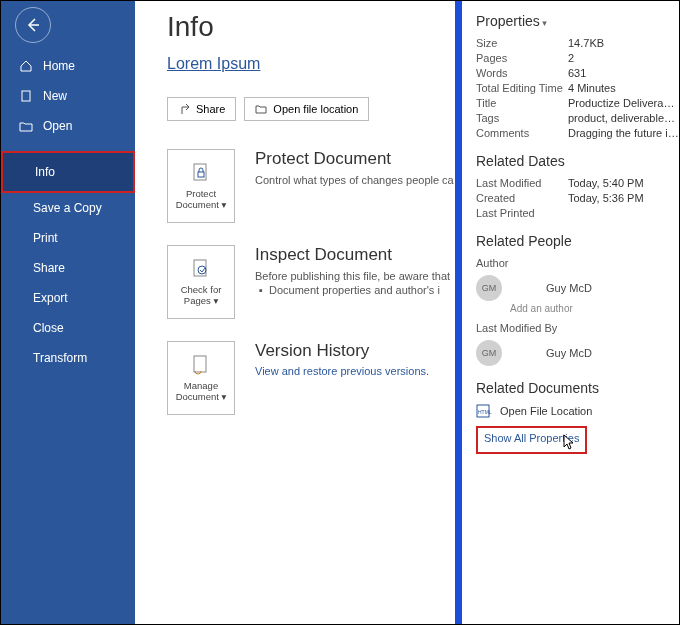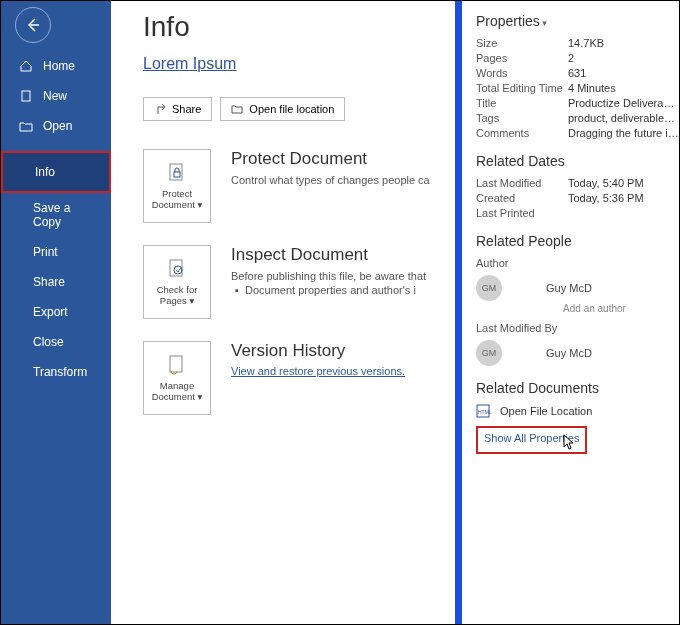--- a/index.html
+++ b/index.html
@@ -1,46 +1,46 @@
 <!DOCTYPE html>
 <html><head>
 <meta charset="utf-8">
 <style>
 * { margin: 0; padding: 0; box-sizing: border-box; font-family: 'Segoe UI', Arial, sans-serif; }
 body { width: 680px; height: 625px; display: flex; background: #fff; overflow: hidden; border: 1px solid #000; }
-.sidebar { width: 110px; background: #2b579a; color: #fff; display: flex; flex-direction: column; }
+.sidebar { width: 134px; background: #2b579a; color: #fff; display: flex; flex-direction: column; }
 .back-btn { width: 36px; height: 36px; border: 1px solid rgba(255,255,255,0.5); border-radius: 50%; margin: 6px 0 8px 14px; display: flex; align-items: center; justify-content: center; cursor: pointer; }
 .side-item { display: flex; align-items: center; padding: 8px 12px 8px 18px; font-size: 12px; cursor: pointer; }
 .side-item .ico { width: 16px; display: inline-flex; margin-right: 8px; }
 .side-item.sel { background: #1e3f77; }
 .side-item.boxed { border: 2px solid #c22; padding: 12px 12px 12px 32px; margin-top: 10px; }
 .main { flex: 1; padding: 10px 0 0 32px; overflow: hidden; }
 .title { font-size: 28px; font-weight: 300; color: #333; margin-bottom: 12px; }
 .doc-name { font-size: 16px; color: #2b579a; text-decoration: underline; margin-bottom: 24px; }
 .btn-row { display: flex; gap: 8px; margin-bottom: 28px; }
 .tb-btn { border: 1px solid #bbb; background: #fff; padding: 5px 10px; font-size: 11px; display: flex; align-items: center; gap: 6px; cursor: pointer; }
 .section { display: flex; gap: 20px; margin-bottom: 22px; }
 .tile { width: 68px; height: 74px; border: 1px solid #bbb; display: flex; flex-direction: column; align-items: center; justify-content: center; font-size: 9.5px; text-align: center; cursor: pointer; color: #444; line-height: 1.15; padding: 2px; }
 .tile svg { margin-bottom: 4px; }
 .sec-body { flex: 1; }
 .sec-title { font-size: 17px; color: #333; margin-bottom: 4px; }
 .sec-desc { font-size: 11px; color: #555; line-height: 1.4; }
-.sec-link { font-size: 11px; color: #2b579a; text-decoration: underline; cursor: pointer; }
+.sec-link { font-size: 11px; color: #2b579a; cursor: pointer; }
 .bullet { font-size: 11px; color: #555; margin-left: 14px; position: relative; }
 .bullet::before { content: '▪'; position: absolute; left: -10px; }
 .props { width: 224px; border-left: 7px solid #1d4ed8; padding: 12px 0 10px 14px; font-size: 11px; color: #444; overflow: hidden; }
 .props h3 { font-size: 14px; font-weight: 400; color: #333; margin: 14px 0 8px; }
 .props h3:first-child { margin-top: 0; }
 .drop::after { content: ' ▾'; font-size: 9px; color: #666; }
 .prop-row { display: flex; margin-bottom: 3px; }
 .prop-label { width: 92px; color: #555; }
 .prop-val { flex: 1; color: #333; white-space: nowrap; overflow: hidden; text-overflow: ellipsis; }
 .person { display: flex; align-items: center; margin: 6px 0 2px; gap: 36px; }
 .avatar { width: 26px; height: 26px; border-radius: 50%; background: #d0d0d0; color: #666; font-size: 9px; display: flex; align-items: center; justify-content: center; margin-right: 8px; }
-.add-author { font-size: 10px; color: #888; margin-left: 34px; margin-bottom: 8px; cursor: pointer; text-align: center; }
+.add-author { font-size: 10px; color: #888; margin-left: 34px; margin-bottom: 8px; cursor: pointer; }
 .ofl { display: flex; align-items: center; gap: 6px; color: #333; font-size: 11px; margin: 8px 0; cursor: pointer; }
 .show-all { border: 2px solid #c22; padding: 4px 6px 8px; display: inline-flex; align-items: center; color: #2b579a; font-size: 11px; cursor: pointer; position: relative; }
 .cursor { position: absolute; right: 8px; bottom: 0; }
 </style>
 </head>
 <body>
 
 <div class="sidebar">
   <div class="back-btn">
     <svg width="16" height="16" viewBox="0 0 16 16">

